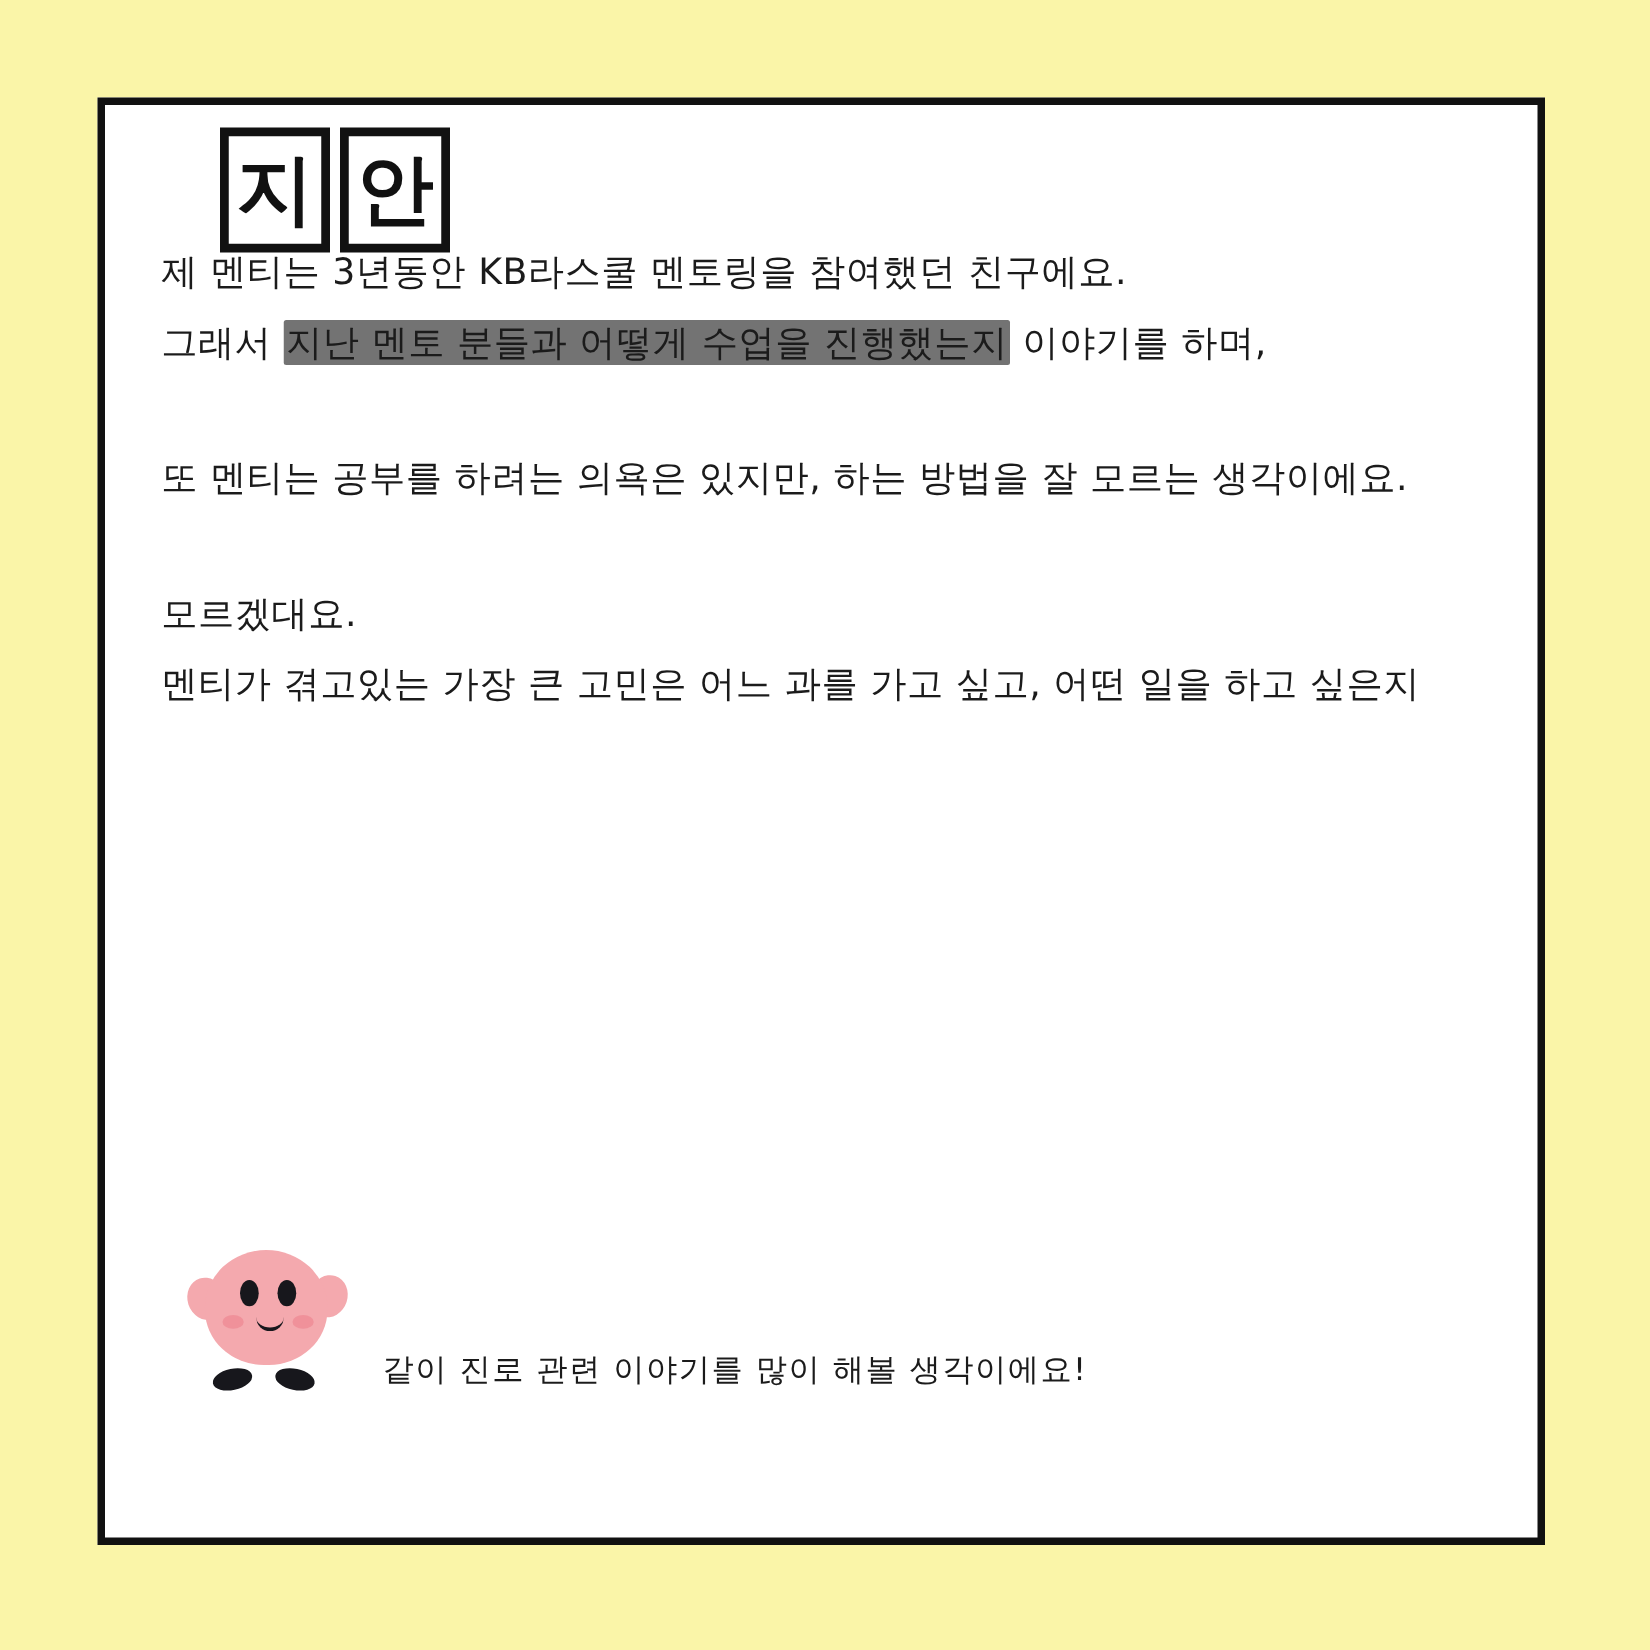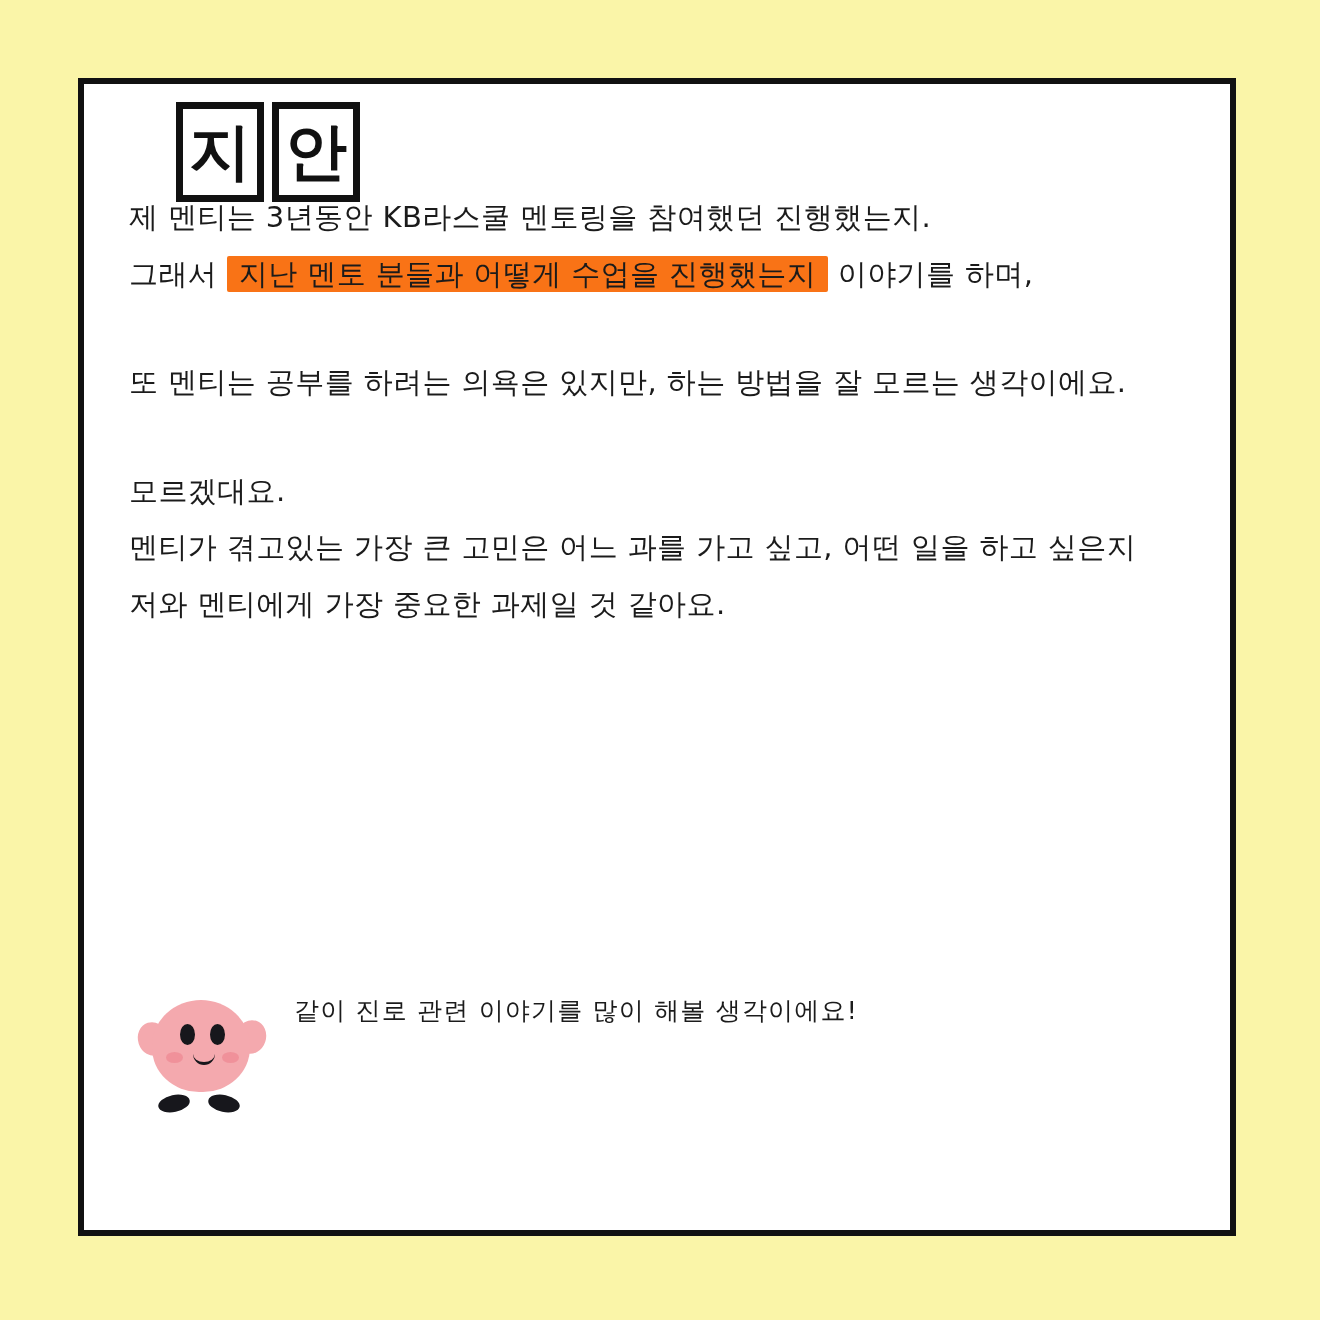--- a/index.html
+++ b/index.html
@@ -65,32 +65,32 @@
     margin-bottom: 52px;
   }
   .para:last-of-type {
     margin-bottom: 0;
   }
   .line {
     line-height: 1.95;
     white-space: pre-wrap;
   }
   .hl {
-    background: #f97316;
-    padding: 1px 12px;
+    background: #737373;
+    padding: 1px 2px;
     border-radius: 2px;
   }
 
   
   #mascot-row {
     position: absolute;
-    left: 54px;
+    left: 66px;
     bottom: 118px;
     display: flex;
-    align-items: flex-start;
+    align-items: flex-end;
     gap: 26px;
   }
   #mascot {
     position: relative;
     width: 130px;
     height: 118px;
     flex: none;
   }
   .m-body {
     position: absolute;
@@ -175,30 +175,29 @@
 
 <div id="card">
 
   <div id="name-badge">
     <div class="badge-char">지</div>
     <div class="badge-char">안</div>
   </div>
 
   <div id="body-text">
       <div class="para">
-        <div class="line"><span>제 멘티는 3년동안 KB라스쿨 멘토링을 참여했던 진행했는지.</span></div>
+        <div class="line"><span>제 멘티는 3년동안 KB라스쿨 멘토링을 참여했던 친구에요.</span></div>
         <div class="line"><span>그래서 </span><span class="hl">지난 멘토 분들과 어떻게 수업을 진행했는지</span><span> 이야기를 하며,</span></div>
       </div>
       <div class="para">
         <div class="line"><span>또 멘티는 공부를 하려는 의욕은 있지만, 하는 방법을 잘 모르는 생각이에요.</span></div>
       </div>
       <div class="para">
         <div class="line"><span>모르겠대요.</span></div>
         <div class="line"><span>멘티가 겪고있는 가장 큰 고민은 어느 과를 가고 싶고, 어떤 일을 하고 싶은지</span></div>
-        <div class="line"><span>저와 멘티에게 가장 중요한 과제일 것 같아요.</span></div>
       </div>
     </div>
 
   <div id="mascot-row">
     <div id="mascot">
       <div class="m-ear-l"></div>
       <div class="m-ear-r"></div>
       <div class="m-body"></div>
       <div class="m-eye left"></div>
       <div class="m-eye right"></div>

